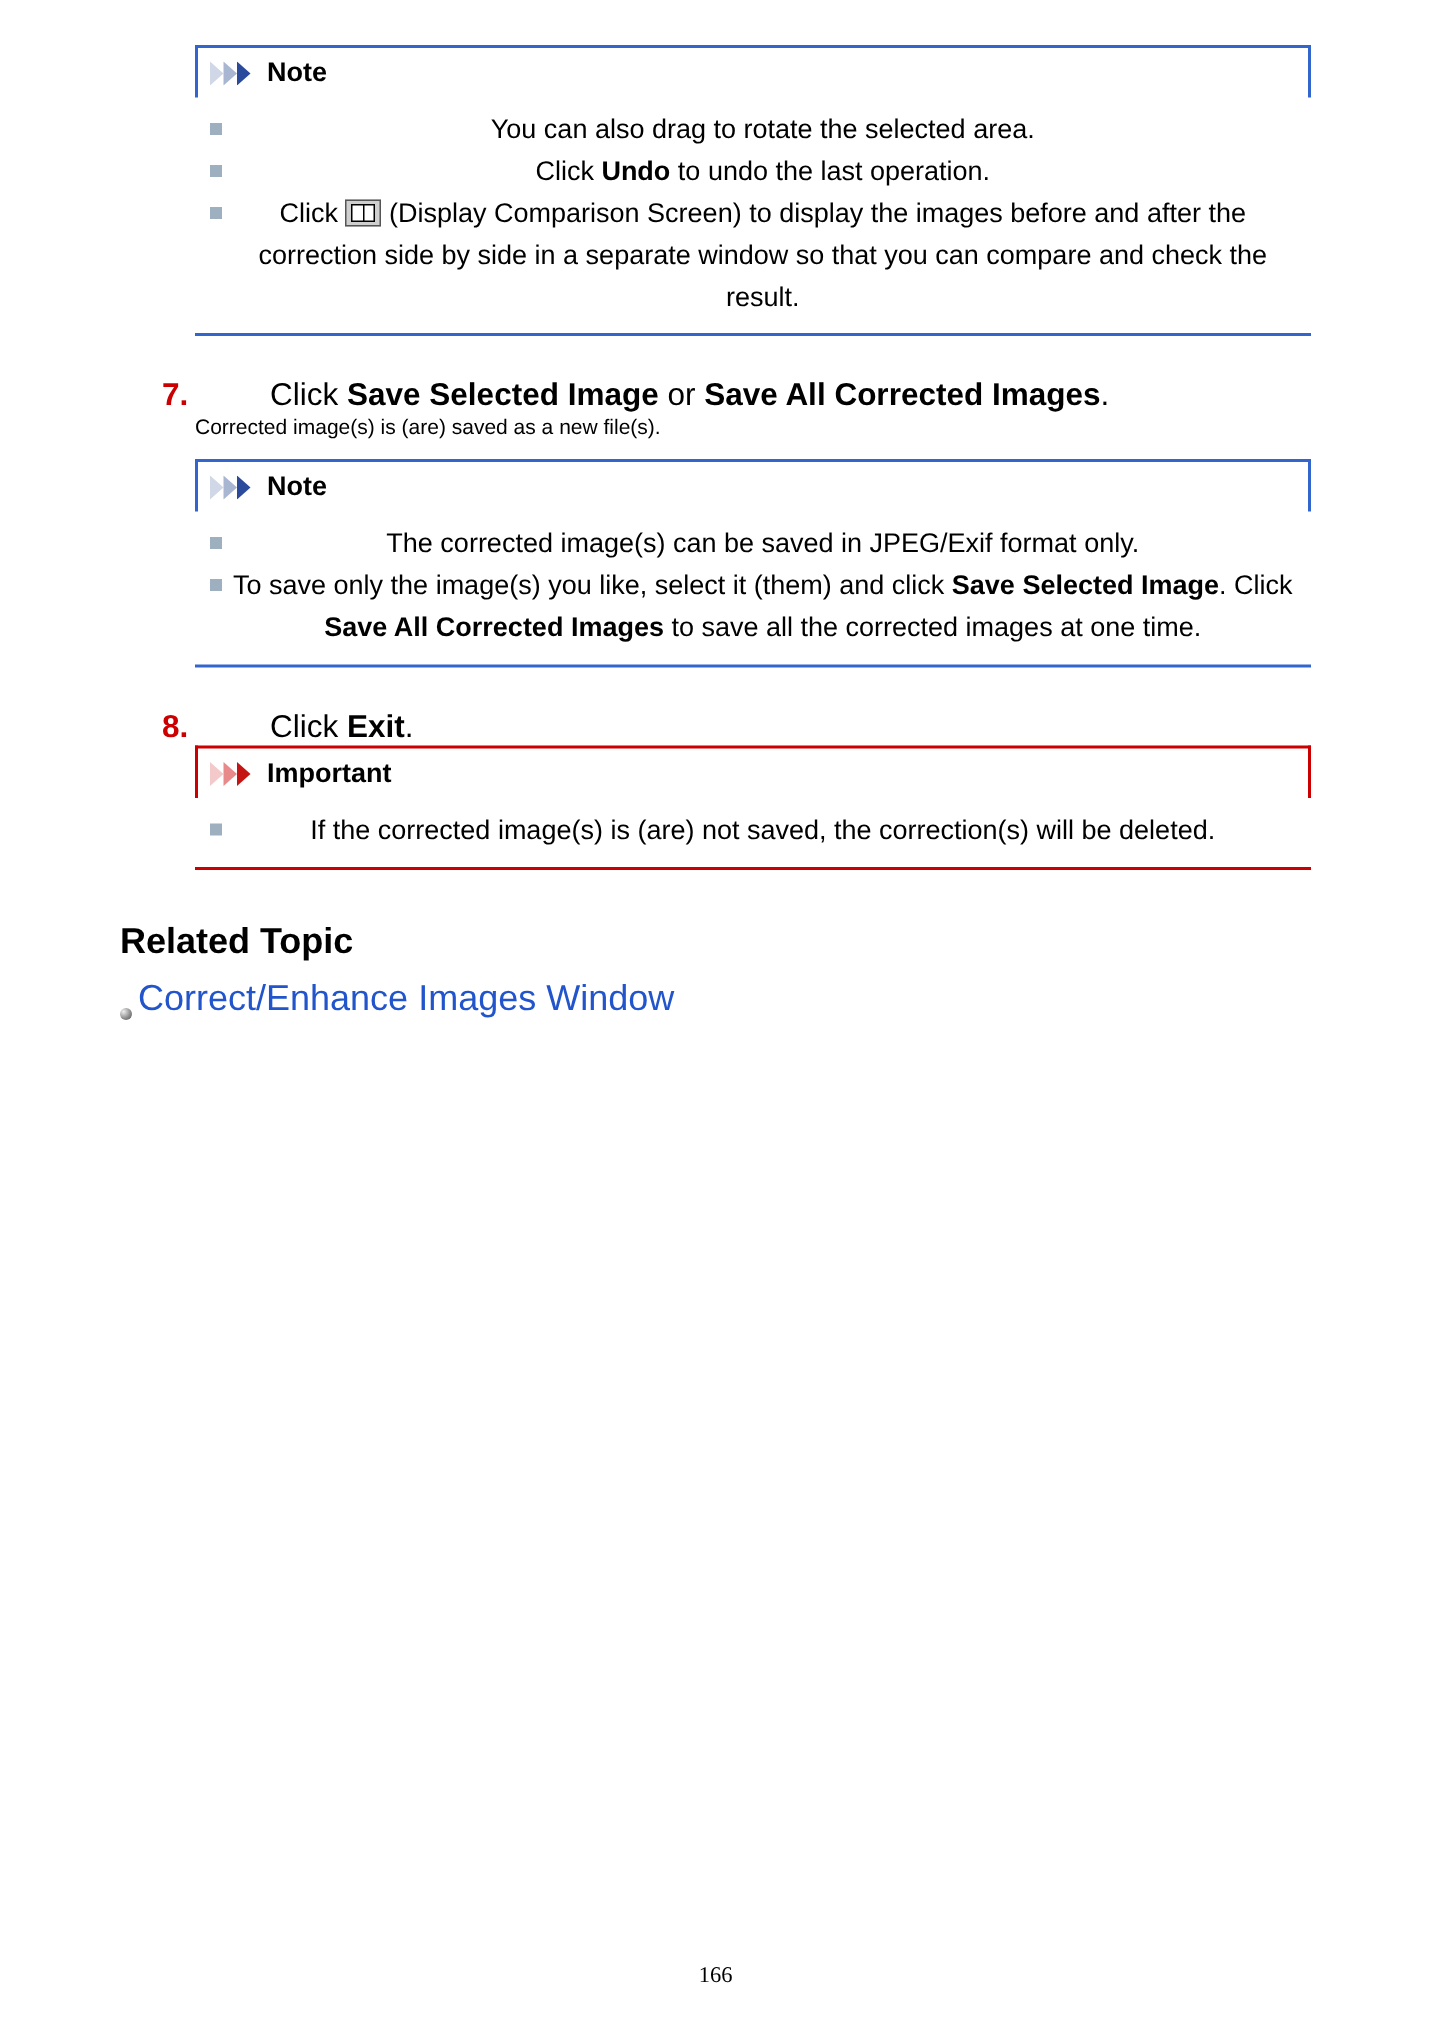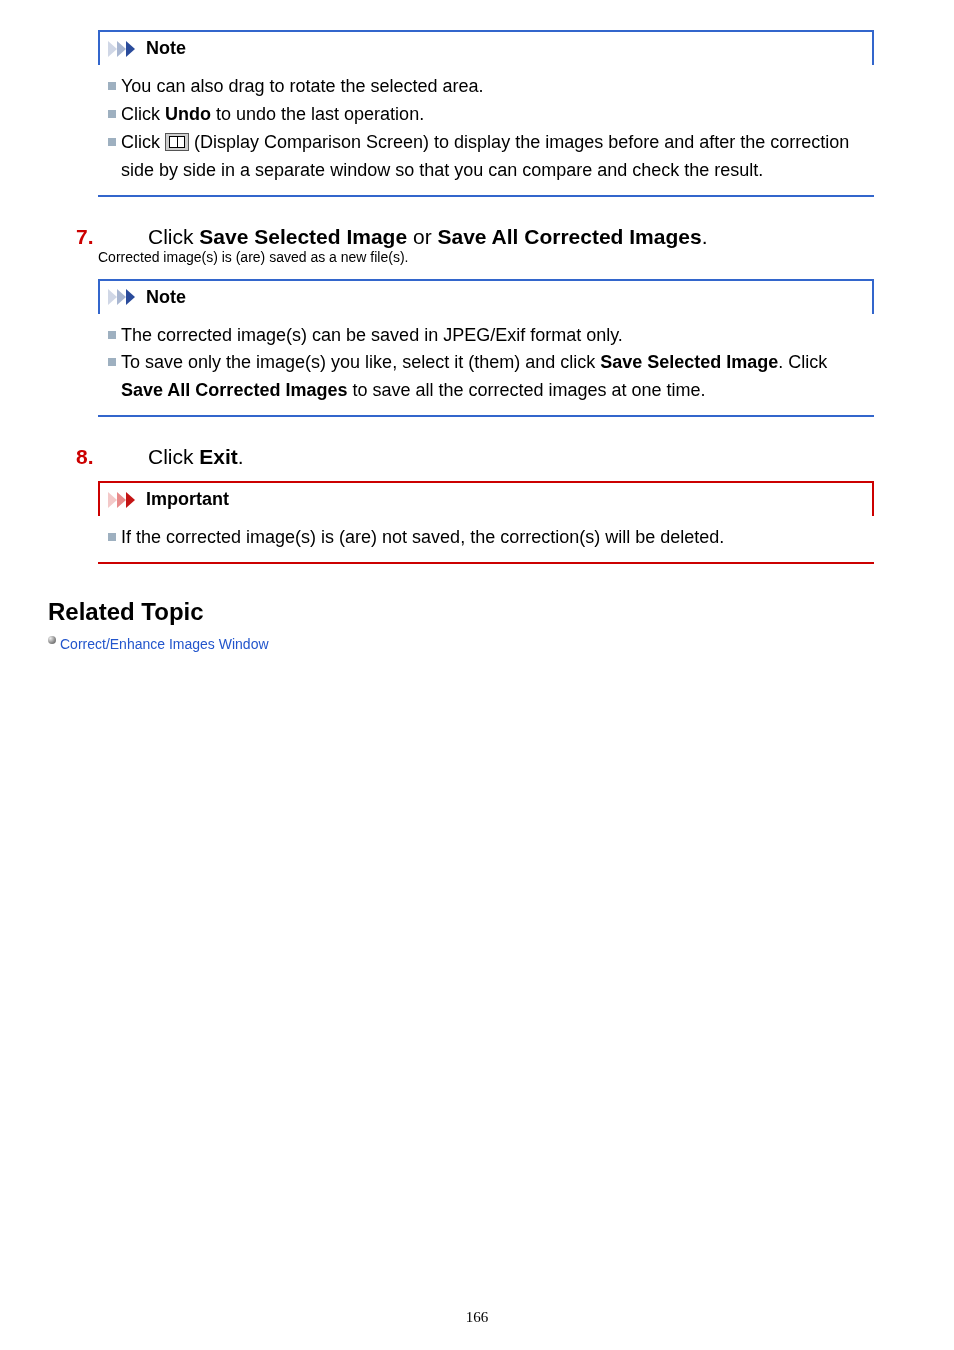--- a/index.html
+++ b/index.html
@@ -7,21 +7,21 @@
     margin: 0;
     padding: 0;
     font-family: Arial, Helvetica, sans-serif;
     background: #fff;
     color: #000;
     width: 954px;
     height: 1350px;
     position: relative;
   }
   .page-content {
-    padding: 30px 80px 0 48px;
+    padding: 30px 80px 0 80px;
   }
   .indent-1 { margin-left: 50px; }
   .indent-2 { margin-left: 28px; }
 
   
   .callout-header {
     border-top: 2px solid;
     border-left: 2px solid;
     border-right: 2px solid;
     padding: 6px 8px 6px 8px;
@@ -37,21 +37,21 @@
   .callout-body {
     border-bottom: 2px solid;
     padding: 8px 10px 10px 10px;
     font-size: 18px;
     line-height: 1.55;
   }
   .callout-note .callout-body { border-color: #3366cc; }
   .callout-important .callout-body { border-color: #cc0000; }
 
   
-  .li-row { display: flex; align-items: flex-start; gap: 6px; }
+  .li-row { display: flex; align-items: flex-start; gap: 6px; text-align: center; }
   .li-bullet {
     flex: 0 0 auto;
     width: 8px; height: 8px;
     background: #9eb0c0;
     margin-top: 9px;
   }
   .li-body { flex: 1 1 auto; margin-left: -1px; }
 
   .step-row {
     display: flex;
@@ -76,24 +76,24 @@
     font-size: 14px;
   }
 
   .section-heading {
     font-size: 24px;
     font-weight: bold;
     margin-top: 34px;
   }
   .related-link {
     display: flex;
-    align-items: flex-start;
+    align-items: flex-end;
     gap: 4px;
     margin-top: 10px;
-    font-size: 14px;
+    font-size: 24px;
   }
   .related-link a { color: #2255cc; text-decoration: none; }
   .bullet-circle {
     width: 8px; height: 8px;
     border-radius: 50%;
     background: radial-gradient(circle at 30% 30%, #eee, #888 60%, #555);
     flex: 0 0 auto;
   }
 
   .page-number {
@@ -204,21 +204,21 @@
     </div>
   </div>
 
   <div class="step-row indent-2">
     <div class="step-num">8.</div>
     <div class="step-text">
       <span>Click </span><b>Exit</b><span>.</span>
     </div>
   </div>
 
-  <div class="indent-1" style="margin-top:12px;">
+  <div class="indent-1" style="">
     <div class="callout callout-important">
       <div class="callout-header">
         <span class="arrow-icon">
           <svg width="34" height="16" viewBox="0 0 34 16">
             <polygon points="0,0 9,8 0,16" fill="#f3c9c9"></polygon>
             <polygon points="9,0 18,8 9,16" fill="#e88a8a"></polygon>
             <polygon points="18,0 27,8 18,16" fill="#c41414"></polygon>
           </svg>
         </span>
         <span>Important</span>

